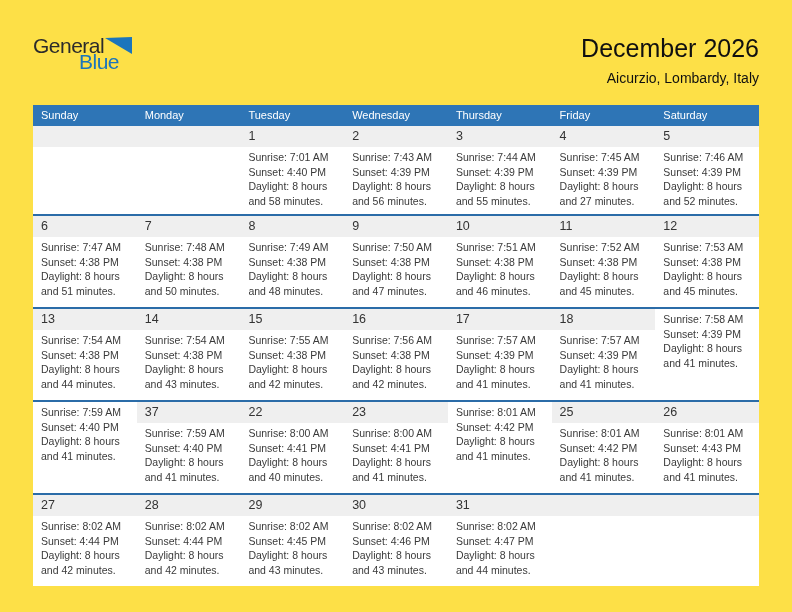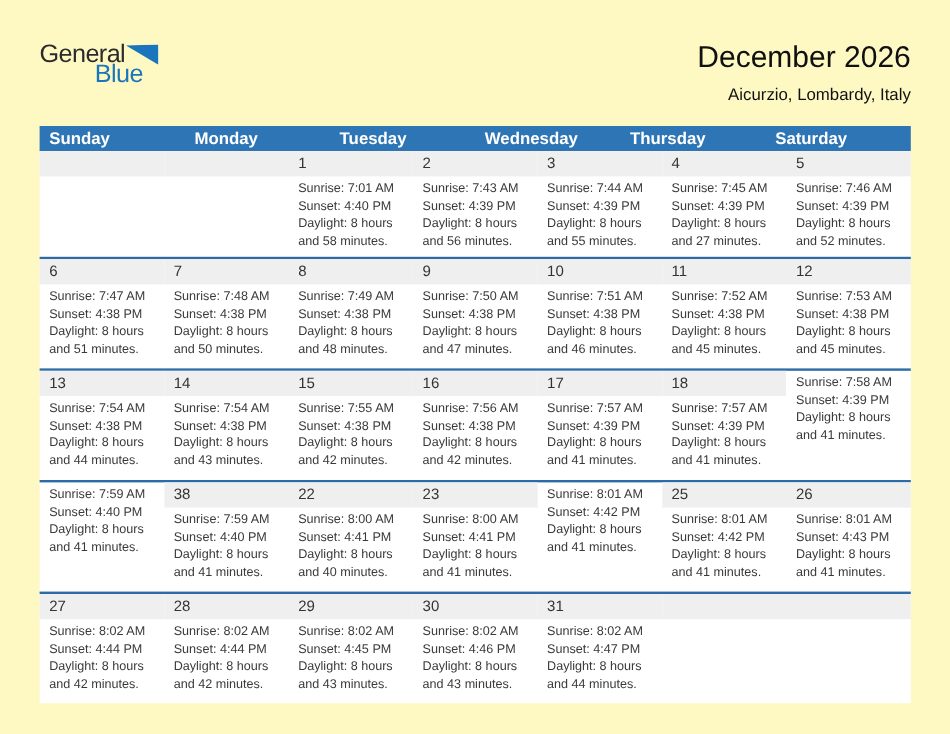--- a/index.html
+++ b/index.html
@@ -1,19 +1,19 @@
 <!DOCTYPE html>
 <html><head>
 <meta charset="utf-8">
 <style>
   html,body{margin:0;padding:0;background:#fff;}
   .page{
     position:relative;
     width:792px;height:612px;
-    background:#fef9c3;
+    background:#fde047;
     font-family:"Liberation Sans", sans-serif;
     overflow:hidden;
   }
   
   .logo{position:absolute;left:33px;top:36px;width:130px;}
   .logo-top{display:flex;align-items:flex-start;}
   .logo-general{
     font-size:21px;color:#2b2b2b;letter-spacing:-0.5px;
     line-height:20px;font-weight:500;
   }
@@ -24,22 +24,22 @@
   }
   
   .titleblock{position:absolute;right:33px;top:34px;text-align:right;}
   .title{font-size:25px;color:#101010;line-height:28px;}
   .subtitle{font-size:14px;color:#101010;line-height:16px;margin-top:8px;}
   
   .cal{position:absolute;left:33px;top:105px;width:726px;}
   .cal-header{display:flex;background:#2e75b6;}
   .hcell{
     flex:1 1 0;height:21px;line-height:21px;color:#ffffff;
-    font-size:14px;padding-left:8px;box-sizing:border-box;
-    overflow:hidden;white-space:nowrap;font-weight:bold;
+    font-size:11px;padding-left:8px;box-sizing:border-box;
+    overflow:hidden;white-space:nowrap;
   }
   .cal-body{}
   .week{display:flex;min-height:87px;background:#ffffff;}
   .week.sep{border-top:2px solid #2b6cа8;}
   .week.sep{border-top:2px solid #2b6ca8;min-height:91px;}
   .cell{flex:1 1 0;box-sizing:border-box;}
   .band{
     height:21px;line-height:21px;background:#efefef;
     font-size:12.5px;color:#333333;padding-left:8px;
     box-sizing:border-box;
@@ -69,20 +69,21 @@
     <div class="subtitle">Aicurzio, Lombardy, Italy</div>
   </div>
 
   <div class="cal">
     <div class="cal-header">
         <div class="hcell">Sunday</div>
         <div class="hcell">Monday</div>
         <div class="hcell">Tuesday</div>
         <div class="hcell">Wednesday</div>
         <div class="hcell">Thursday</div>
+        <div class="hcell">Friday</div>
         <div class="hcell">Saturday</div>
       </div>
     <div class="cal-body">
         <div class="week">
           <div class="cell">
             <div class="band"></div>
           </div>
           <div class="cell">
             <div class="band"></div>
           </div>
@@ -244,21 +245,21 @@
         </div>
         <div class="week sep">
           <div class="cell">
             <div class="ctext">
               <div>Sunrise: 7:59 AM</div>
               <div>Sunset: 4:40 PM</div>
               <div>Daylight: 8 hours and 41 minutes.</div>
             </div>
           </div>
           <div class="cell">
-            <div class="band">38</div>
+            <div class="band">37</div>
             <div class="ctext">
               <div>Sunrise: 7:59 AM</div>
               <div>Sunset: 4:40 PM</div>
               <div>Daylight: 8 hours and 41 minutes.</div>
             </div>
           </div>
           <div class="cell">
             <div class="band">22</div>
             <div class="ctext">
               <div>Sunrise: 8:00 AM</div>

